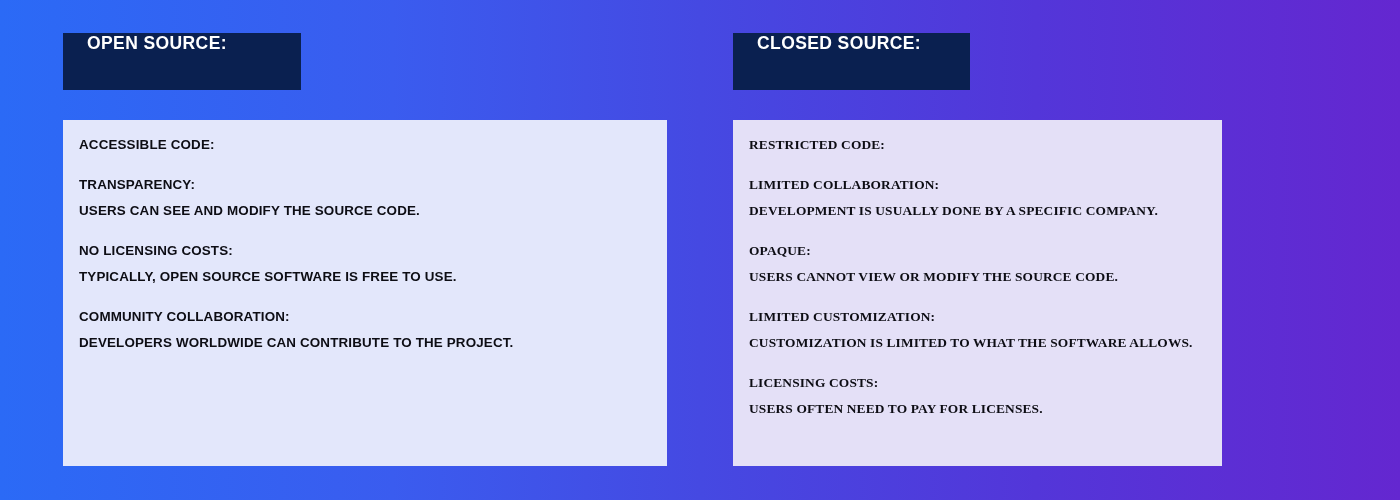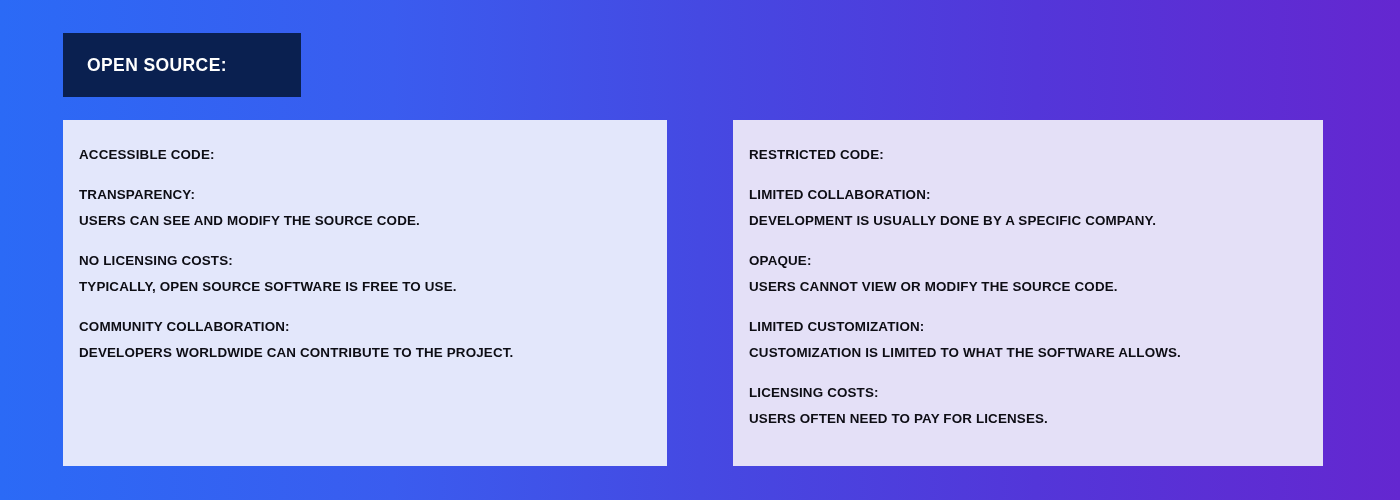--- a/index.html
+++ b/index.html
@@ -27,26 +27,26 @@
     width: 640px;
     height: 500px;
   }
   .column.left  { left: 63px; }
   .column.right { left: 733px; }
 
   .header-badge {
     position: absolute;
     top: 33px;
     left: 0;
-    height: 64px;
+    height: 57px;
     background: #0a2050;
     display: flex;
-    align-items: center;
+    align-items: flex-start;
     box-sizing: border-box;
-    padding: 16px 24px;
+    padding: 0 24px;
   }
   .column.left  .header-badge { width: 238px; }
   .column.right .header-badge { width: 237px; }
 
   .header-badge-label {
     color: #ffffff;
     font-size: 17.5px;
     font-weight: bold;
     letter-spacing: 0.4px;
     text-transform: uppercase;
@@ -54,28 +54,29 @@
     white-space: nowrap;
   }
 
   .panel {
     position: absolute;
     top: 120px;
     left: 0;
     width: 604px;
     height: 346px;
     box-sizing: border-box;
-    padding: 22px 18px 18px 16px;
+    padding: 12px 18px 18px 16px;
   }
   .column.left .panel {
     background: #e3e7fb;
   }
   .column.right .panel {
-    width: 590px;
+    width: 489px;
     background: #e4e0f7;
+    font-family: Liberation Serif, serif;
   }
 
   .entry {
     margin-bottom: 14px;
   }
   .entry:last-child {
     margin-bottom: 0;
   }
 
   .entry-term,
@@ -112,20 +113,23 @@
         <div class="entry-desc">TYPICALLY, OPEN SOURCE SOFTWARE IS FREE TO USE.</div>
       </div>
       <div class="entry">
         <div class="entry-term">COMMUNITY COLLABORATION:</div>
         <div class="entry-desc">DEVELOPERS WORLDWIDE CAN CONTRIBUTE TO THE PROJECT.</div>
       </div>
     </div>
   </div>
 
   <div class="column right">
+    <div class="header-badge">
+      <span class="header-badge-label">CLOSED SOURCE:</span>
+    </div>
     <div class="panel">
       <div class="entry">
         <div class="entry-term">RESTRICTED CODE:</div>
       </div>
       <div class="entry">
         <div class="entry-term">LIMITED COLLABORATION:</div>
         <div class="entry-desc">DEVELOPMENT IS USUALLY DONE BY A SPECIFIC COMPANY.</div>
       </div>
       <div class="entry">
         <div class="entry-term">OPAQUE:</div>

